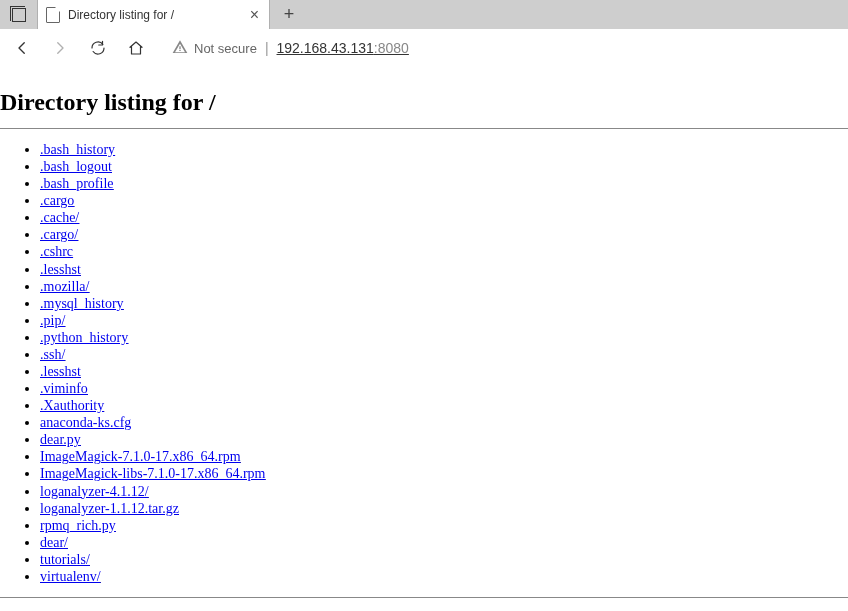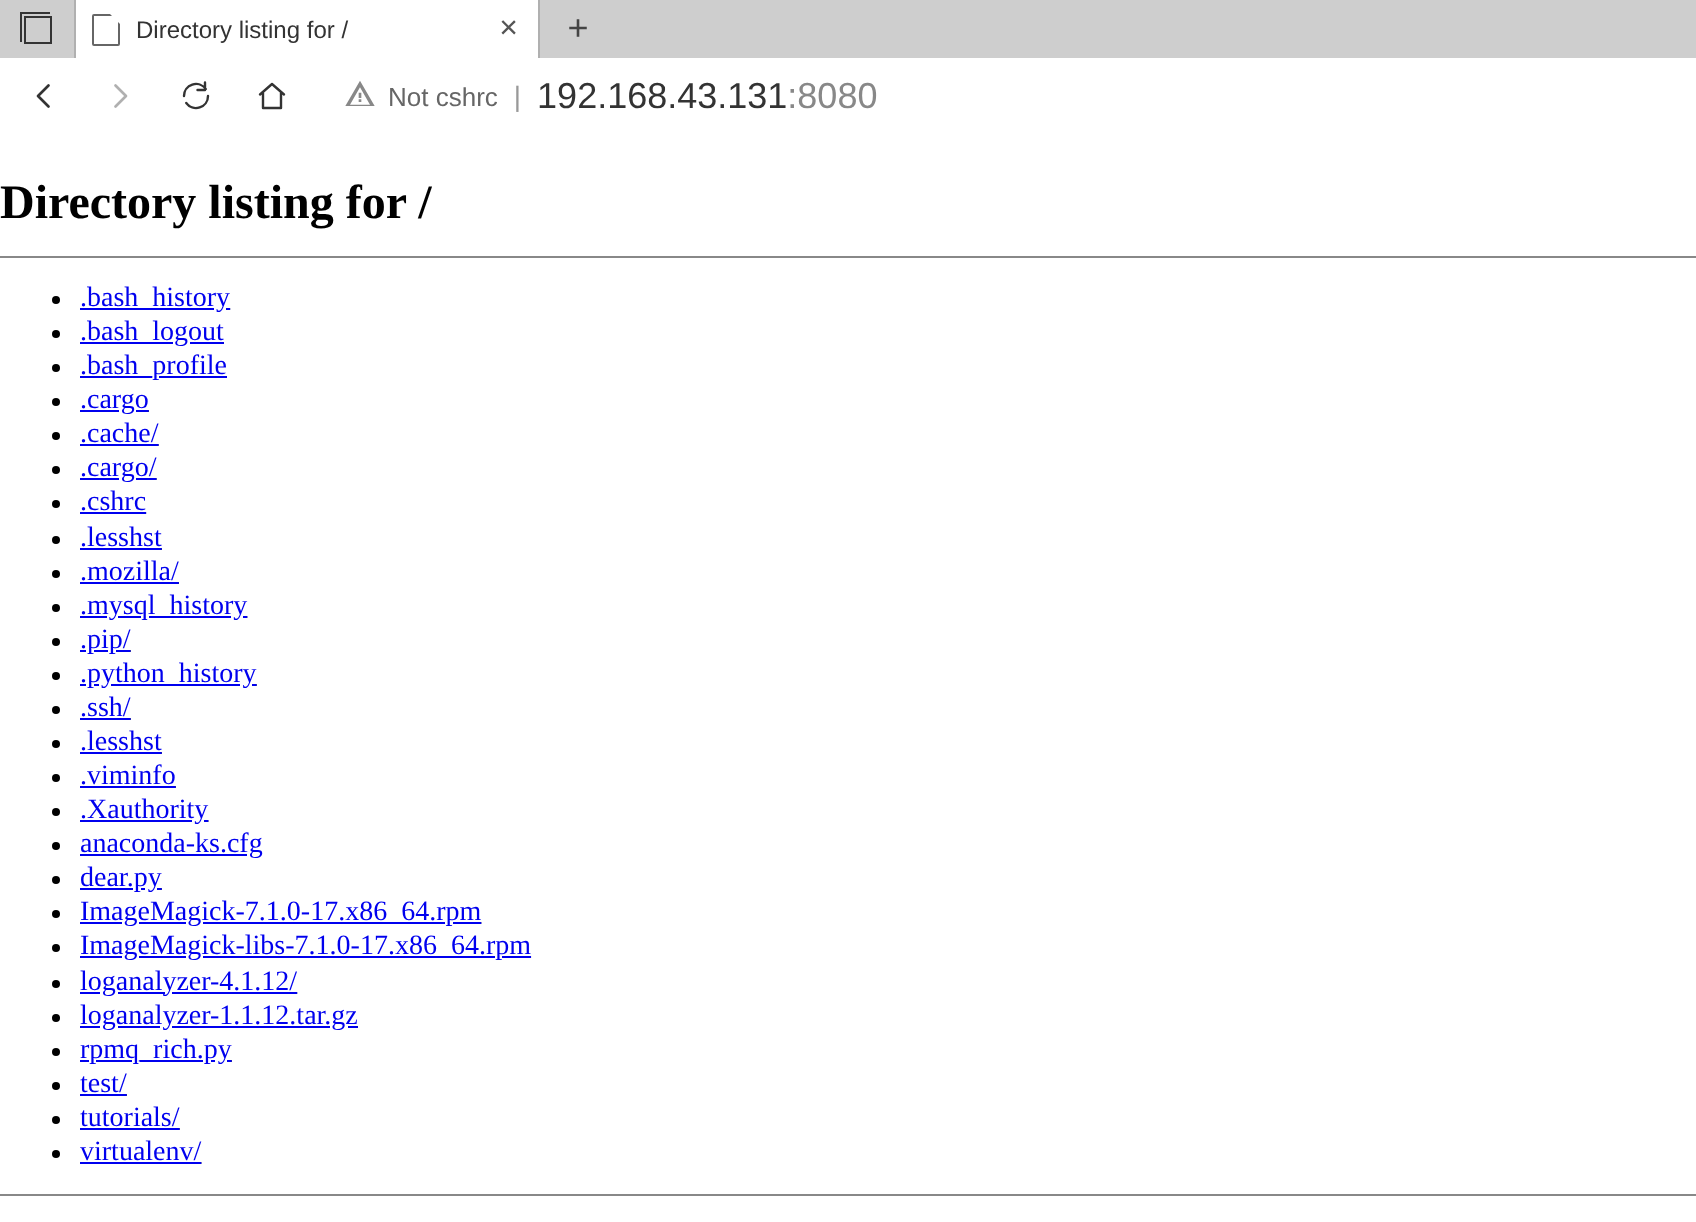--- a/index.html
+++ b/index.html
@@ -134,22 +134,23 @@
     }
     .warning-icon svg {
       width: 16px;
       height: 16px;
     }
     .divider {
       color: #999;
       font-size: 14px;
     }
     .url {
-      font-size: 18px;
+      font-size: 14px;
       color: #333;
+      text-decoration: underline;
     }
     .url .port {
       color: #888;
     }
     .content {
       padding: 0 0 0 0;
     }
     h2.page-title {
       font-family: "Times New Roman", serif;
       font-size: 24px;
@@ -217,21 +218,21 @@
         <path d="M4 11l8-7 8 7M6 10v10h12V10" stroke="#333" stroke-width="1.6" stroke-linecap="round" stroke-linejoin="round"></path>
       </svg>
   </div>
   <div class="address-bar">
     <div class="security-badge">
       <span class="warning-icon">
         <svg viewBox="0 0 24 24" fill="#888">
             <path d="M12 2L1 21h22L12 2zm0 5l7.5 13h-15L12 7zm-1 4v4h2v-4h-2zm0 5v2h2v-2h-2z"></path>
           </svg>
       </span>
-      <span>Not cshrc</span>
+      <span>Not secure</span>
     </div>
     <span class="divider">|</span>
     <span class="url">
       <span>192.168.43.131</span><span class="port">:8080</span>
     </span>
   </div>
 </div>
 
 <div class="content">
   <h2 class="page-title">Directory listing for /</h2>
@@ -253,18 +254,18 @@
       <li><a href="#">.lesshst</a></li>
       <li><a href="#">.viminfo</a></li>
       <li><a href="#">.Xauthority</a></li>
       <li><a href="#">anaconda-ks.cfg</a></li>
       <li><a href="#">dear.py</a></li>
       <li><a href="#">ImageMagick-7.1.0-17.x86_64.rpm</a></li>
       <li><a href="#">ImageMagick-libs-7.1.0-17.x86_64.rpm</a></li>
       <li><a href="#">loganalyzer-4.1.12/</a></li>
       <li><a href="#">loganalyzer-1.1.12.tar.gz</a></li>
       <li><a href="#">rpmq_rich.py</a></li>
-      <li><a href="#">test/</a></li>
+      <li><a href="#">dear/</a></li>
       <li><a href="#">tutorials/</a></li>
       <li><a href="#">virtualenv/</a></li>
     </ul>
   <hr>
 </div>
 
 </body></html>

